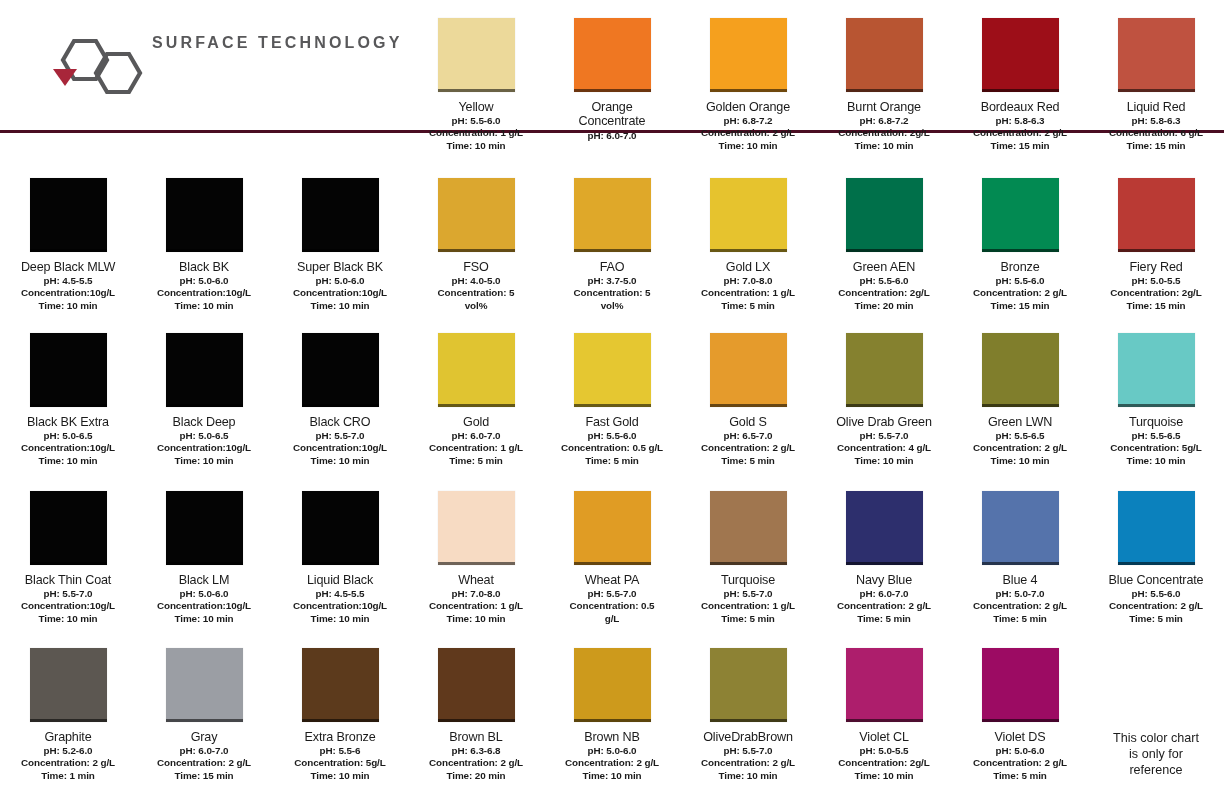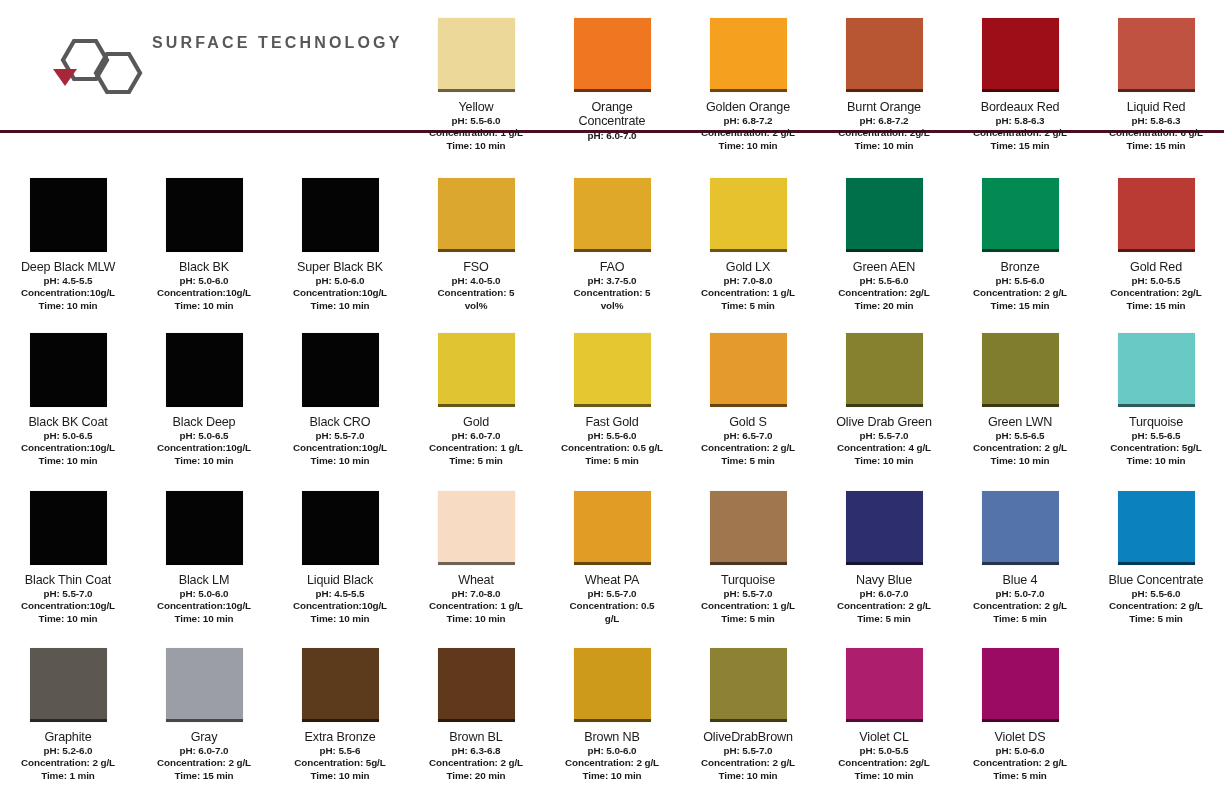--- a/index.html
+++ b/index.html
@@ -244,28 +244,28 @@
       <div class="cell">
         <div class="swatch" style="background: rgb(2, 138, 82);"></div>
         <div class="caption">
           <div class="cname">Bronze</div>
           <div class="cspec"><div>pH: 5.5-6.0</div><div>Concentration: 2 g/L</div><div>Time: 15 min</div></div>
         </div>
       </div>
       <div class="cell">
         <div class="swatch" style="background: rgb(186, 58, 52);"></div>
         <div class="caption">
-          <div class="cname">Gold Red</div>
+          <div class="cname">Fiery Red</div>
           <div class="cspec"><div>pH: 5.0-5.5</div><div>Concentration: 2g/L</div><div>Time: 15 min</div></div>
         </div>
       </div>
       <div class="cell">
         <div class="swatch" style="background: rgb(4, 4, 4);"></div>
         <div class="caption">
-          <div class="cname">Black BK Coat</div>
+          <div class="cname">Black BK Extra</div>
           <div class="cspec"><div>pH: 5.0-6.5</div><div>Concentration:10g/L</div><div>Time: 10 min</div></div>
         </div>
       </div>
       <div class="cell">
         <div class="swatch" style="background: rgb(4, 4, 4);"></div>
         <div class="caption">
           <div class="cname">Black Deep</div>
           <div class="cspec"><div>pH: 5.0-6.5</div><div>Concentration:10g/L</div><div>Time: 10 min</div></div>
         </div>
       </div>
@@ -431,15 +431,20 @@
           <div class="cspec"><div>pH: 5.0-5.5</div><div>Concentration: 2g/L</div><div>Time: 10 min</div></div>
         </div>
       </div>
       <div class="cell">
         <div class="swatch" style="background: rgb(156, 11, 99);"></div>
         <div class="caption">
           <div class="cname">Violet DS</div>
           <div class="cspec"><div>pH: 5.0-6.0</div><div>Concentration: 2 g/L</div><div>Time: 5 min</div></div>
         </div>
       </div>
+      <div class="cell">
+        <div class="note">This color chart
+is only for
+reference</div>
+      </div>
     </div>
 
 </div>
 
 </body></html>

